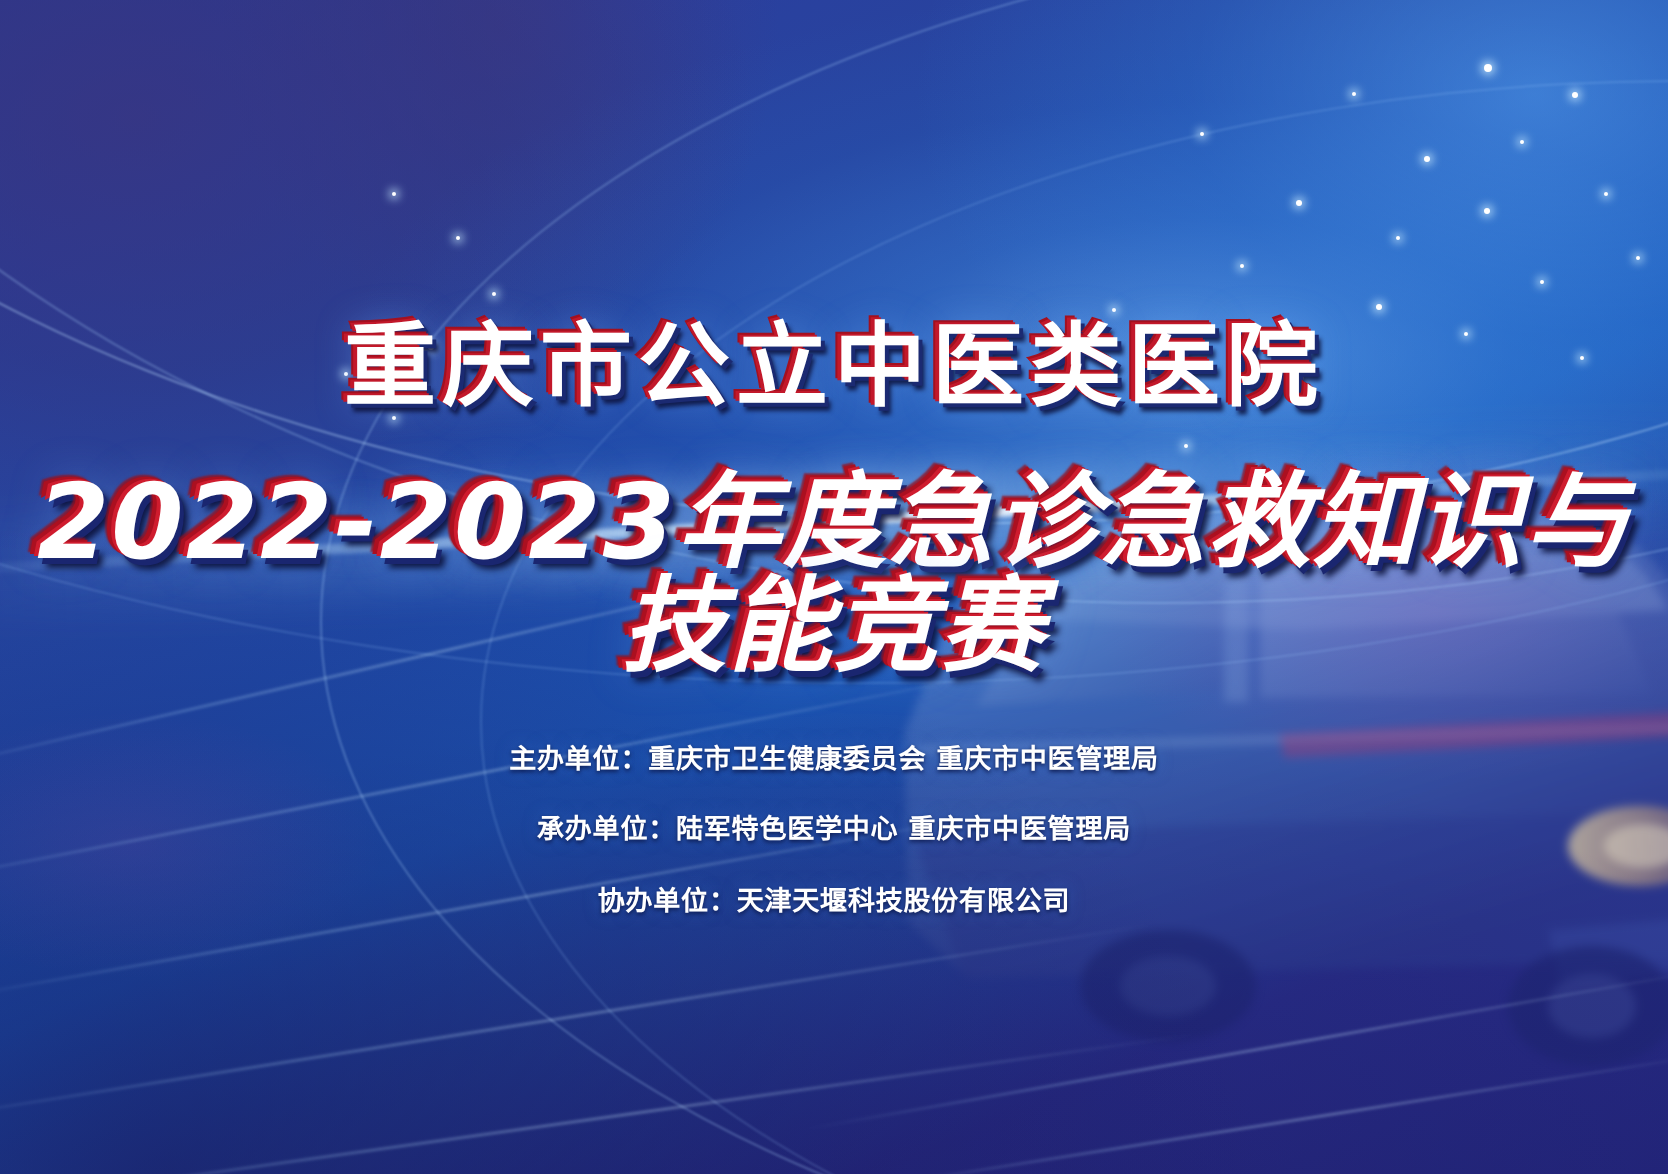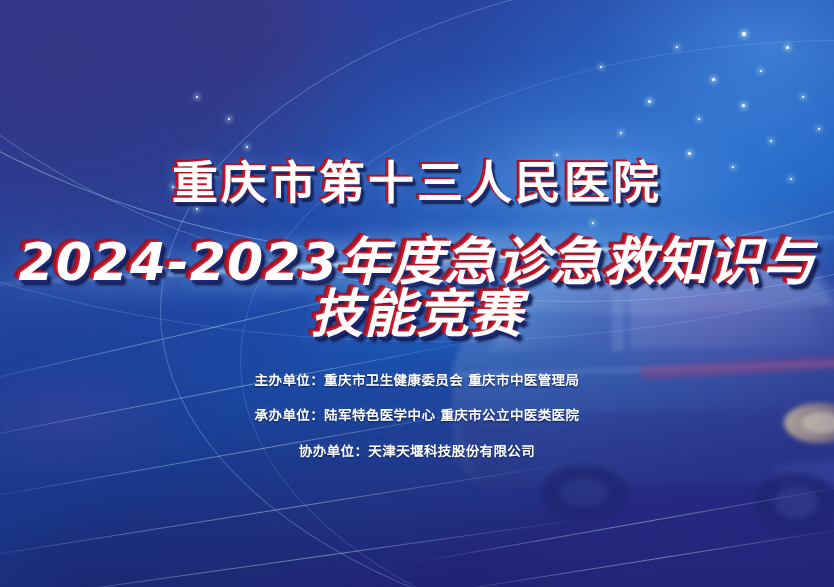--- a/index.html
+++ b/index.html
@@ -338,24 +338,24 @@
     <div class="sparkle" style="left:246px; top:146px; width:2px; height:2px;"></div>
     <div class="sparkle" style="left:172px; top:186px; width:2px; height:2px;"></div>
     <div class="sparkle" style="left:214px; top:172px; width:3px; height:3px;"></div>
     <div class="sparkle" style="left:196px; top:208px; width:2px; height:2px;"></div>
     <div class="sparkle" style="left:592px; top:222px; width:2px; height:2px;"></div>
     <div class="sparkle" style="left:628px; top:236px; width:2px; height:2px;"></div>
   </div>
 
   <div class="content">
 
-    <div class="title-main">重庆市第十三人民医院</div>
-
-    <div class="title-sub">2024-2023年度急诊急救知识与技能竞赛</div>
+    <div class="title-main">重庆市公立中医类医院</div>
+
+    <div class="title-sub">2022-2023年度急诊急救知识与技能竞赛</div>
 
     <div class="credits">
       <div class="credit-line credit-1">主办单位：重庆市卫生健康委员会  重庆市中医管理局</div>
-      <div class="credit-line credit-2">承办单位：陆军特色医学中心  重庆市公立中医类医院</div>
+      <div class="credit-line credit-2">承办单位：陆军特色医学中心  重庆市中医管理局</div>
       <div class="credit-line credit-4">协办单位：天津天堰科技股份有限公司</div>
     </div>
 
   </div>
 </div>
 
 </body></html>

